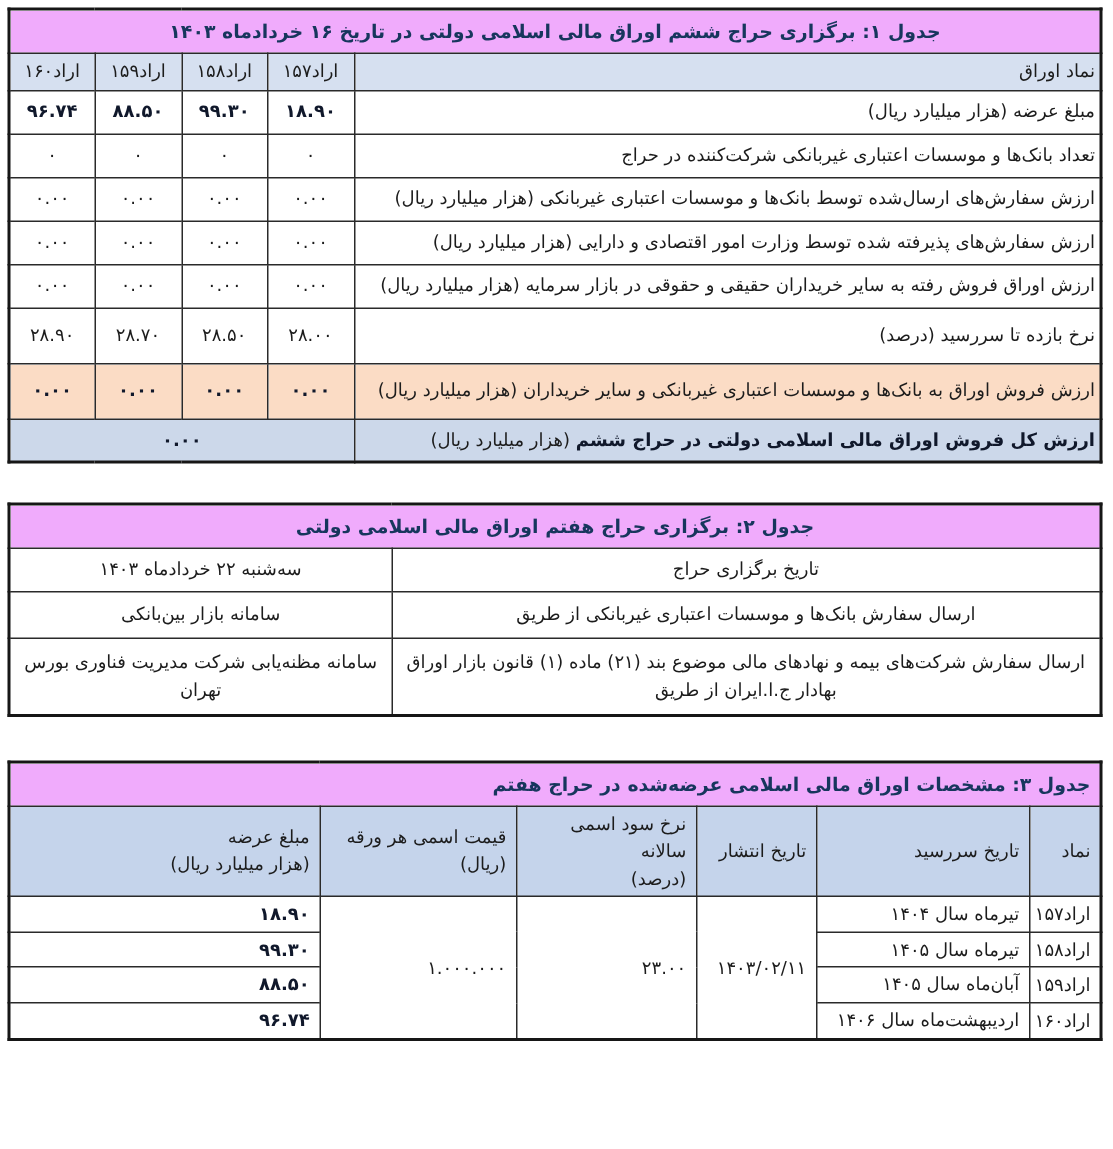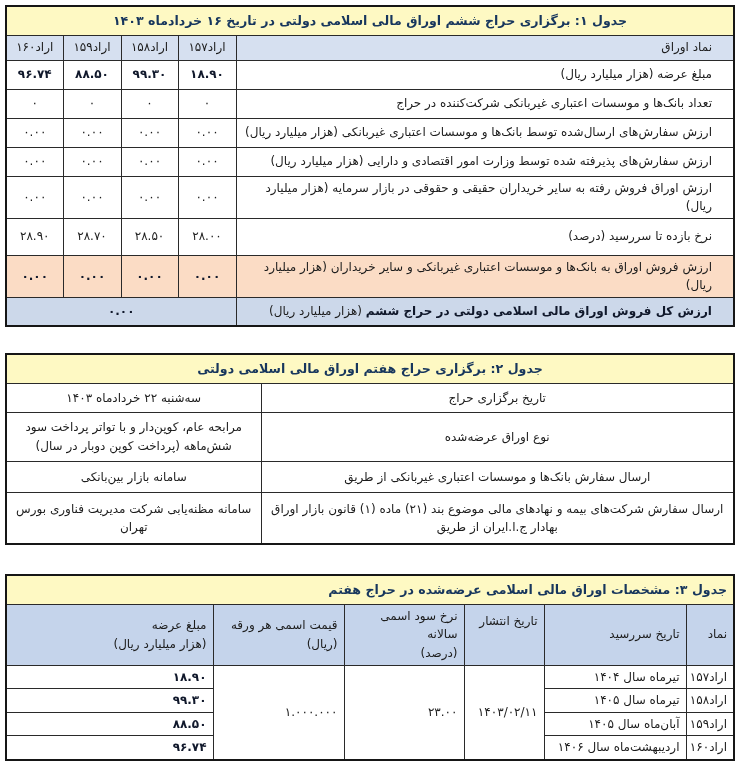--- a/index.html
+++ b/index.html
@@ -19,52 +19,52 @@
   .tbl td {
     border:1px solid #2a2a2a;
     font-size:12px;
     padding:2px 6px;
     vertical-align:middle;
     line-height:1.55;
     overflow:hidden;
   }
   
   .title-row td {
-    background:#fef9c3;
+    background:#f0abfc;
     color:#17365d;
     font-weight:bold;
     text-align:center;
     font-size:12.6px;
     height:29px;
   }
   
   .t1 { margin-bottom:26px; }
   .t1 .head-row td { background:#d6e0f0; height:25px; }
-  .t1 td.lbl { text-align:right; padding-right:21px; }
+  .t1 td.lbl { text-align:right; padding-right:3px; }
   .t1 .head-row td.lbl { text-align:right; }
   td.val { text-align:center; padding:2px 2px; }
   .t1 tr.r td { height:29px; }
   .t1 tr.rs td { height:37px; }
   .bv td.val { font-weight:bold; color:#10182b; }
   tr.peach td { background:#fbdcc5; }
   tr.total-row td { background:#ccd8ea; height:29px; }
   .b { font-weight:bold; color:#10182b; }
   .unit { font-weight:normal; }
   
   .t2 { margin-bottom:29px;padding-left:38px; }
   .t2 td { text-align:center; }
   .t2 tr.h29 td { height:29px; }
   .t2 tr.h49 td { height:49px; }
   .t2 tr.h31 td { height:31px; }
   .t2 tr.h52 td { height:52px; }
   .t2 tr.h37 td { height:37px; }
   
   .t3 td { text-align:right; }
   .t3 .head-row td { background:#c5d4eb; height:53px; }
-  .t3 .head-row td.vtop { vertical-align:top; padding-top:7px; }
+  .t3 .head-row td.vtop { vertical-align:top; padding-top:20px; }
   .t3 tr.data td { height:22px; }
   .t3 td.amount { font-weight:bold; color:#10182b; }
   .hl2 { line-height:1.9; }
 </style>
 </head>
 <body>
 
 <div class="page">
 
   <table class="tbl t1">
@@ -150,24 +150,20 @@
       <col style="width:473px">
         <col style="width:255px">
     </colgroup>
     <tbody>
         <tr class="title-row">
       <td colspan="2">جدول ۲: برگزاری حراج هفتم اوراق مالی اسلامی دولتی</td>
     </tr>
     <tr class="h29">
       <td>تاریخ برگزاری حراج</td>
       <td>سه‌شنبه ۲۲ خردادماه ۱۴۰۳</td>
-    </tr>
-    <tr class="h49">
-      <td>نوع اوراق عرضه‌شده</td>
-      <td class="hl2">مرابحه عام، کوپن‌دار و با تواتر پرداخت سود شش‌ماهه (پرداخت کوپن دوبار در سال)</td>
     </tr>
     <tr class="h31">
       <td>ارسال سفارش بانک‌ها و موسسات اعتباری غیربانکی از طریق</td>
       <td>سامانه بازار بین‌بانکی</td>
     </tr>
     <tr class="h52">
       <td class="hl2">ارسال سفارش شرکت‌های بیمه و نهادهای مالی موضوع بند (۲۱) ماده (۱) قانون بازار اوراق بهادار ج.ا.ایران از طریق</td>
       <td class="hl2">سامانه مظنه‌یابی شرکت مدیریت فناوری بورس تهران</td>
     </tr>
   </tbody>

